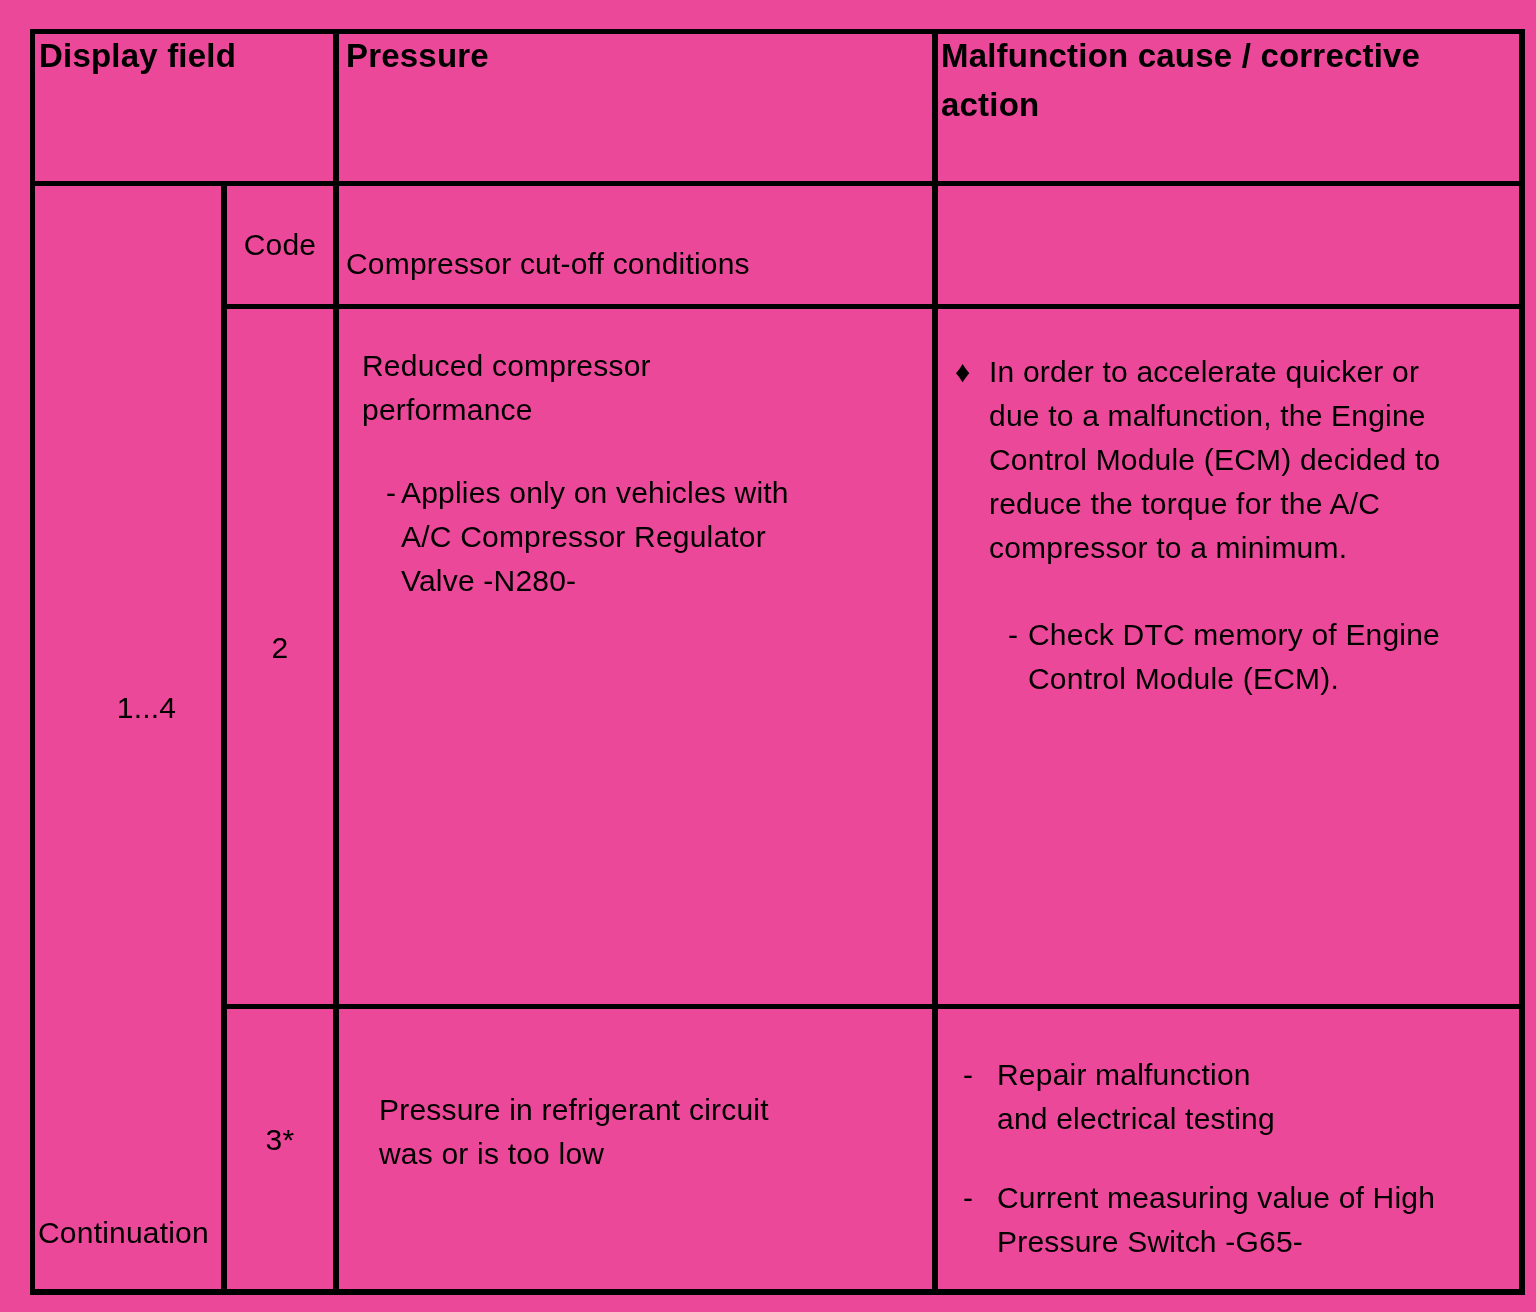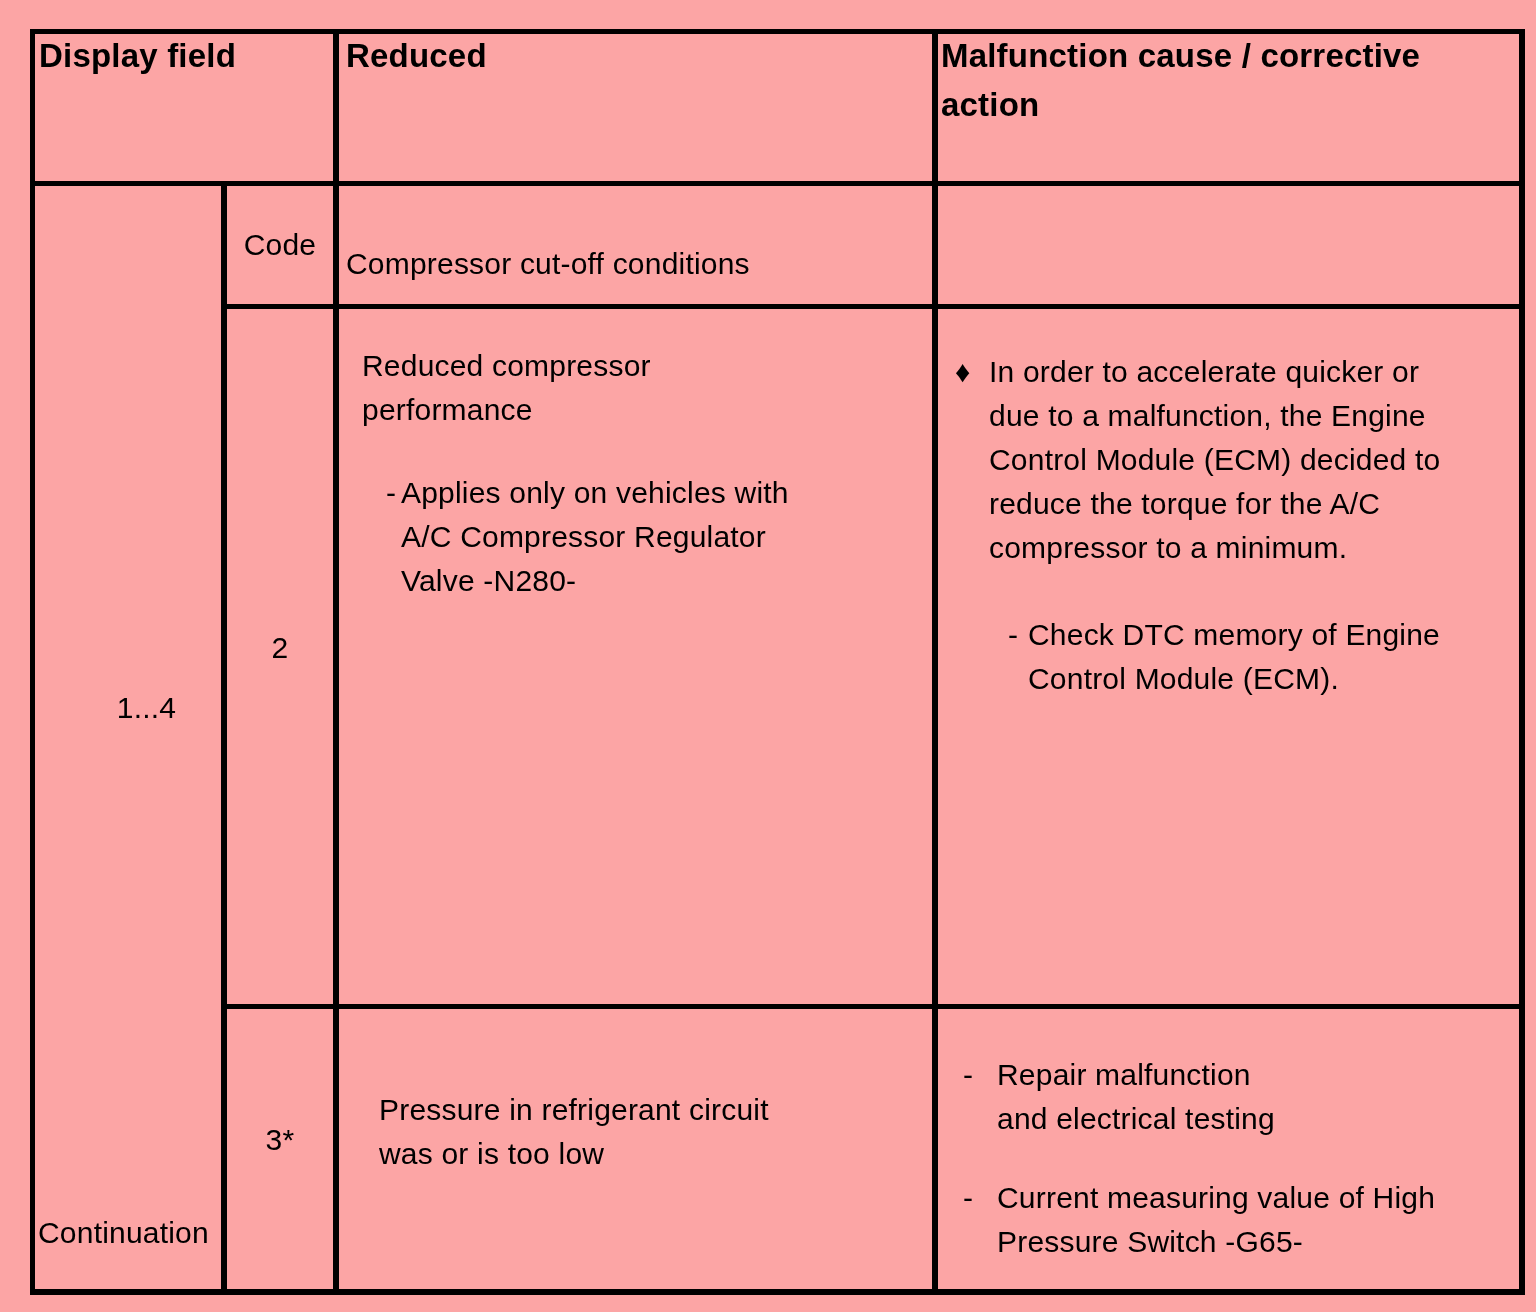--- a/index.html
+++ b/index.html
@@ -9,21 +9,21 @@
     height: 1312px;
     background: #ffffff;
     font-family: "Liberation Sans", sans-serif;
     color: #000000;
     overflow: hidden;
   }
   #page {
     position: relative;
     width: 1536px;
     height: 1312px;
-    background: #fca5a5;
+    background: #ec4899;
   }
   .line { position: absolute; background: #000000; }
   .abs { position: absolute; }
   .body-text {
     font-size: 30px;
     line-height: 44px;
     white-space: pre-line;
     letter-spacing: 0.2px;
   }
   .hdr {
@@ -53,21 +53,21 @@
 
   <div class="line" style="left:333px; top:29px;  width:6px; height:1266px;"></div>
   <div class="line" style="left:932px; top:29px;  width:6px; height:1266px;"></div>
   <div class="line" style="left:221px; top:181px; width:6px; height:1114px;"></div>
 
   <div class="line" style="left:30px;  top:181px;  width:1495px; height:5px;"></div>
   <div class="line" style="left:221px; top:304px;  width:1304px; height:5px;"></div>
   <div class="line" style="left:221px; top:1004px; width:1304px; height:5px;"></div>
 
   <div class="abs hdr" style="left:39px; top:31px;">Display field</div>
-  <div class="abs hdr" style="left:346px; top:31px;">Reduced</div>
+  <div class="abs hdr" style="left:346px; top:31px;">Pressure</div>
   <div class="abs hdr" style="left:941px; top:31px; width:570px;">Malfunction cause / corrective
 action</div>
 
   <div class="abs body-text center-h" style="left:35px; top:686px; width:223px;">1...4</div>
   <div class="abs body-text" style="left:38px; top:1211px;">Continuation</div>
 
   <div class="abs flexcell body-text" style="left:227px; top:186px; width:106px; height:118px;">Code</div>
   <div class="abs body-text" style="left:346px; top:222px;margin-top:20px;">Compressor cut-off conditions</div>
 
   <div class="abs body-text center-h" style="left:227px; top:626px; width:106px;">2</div>

